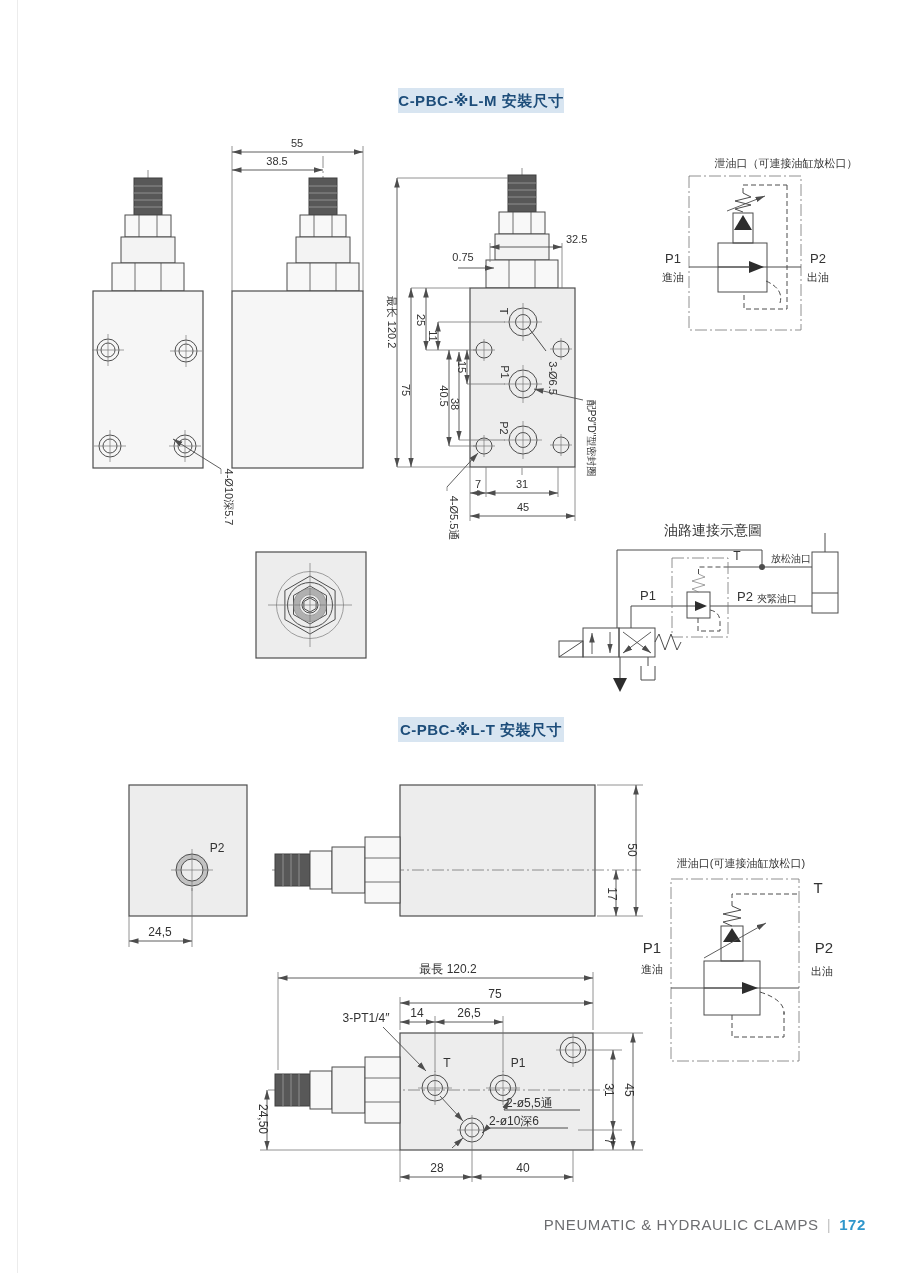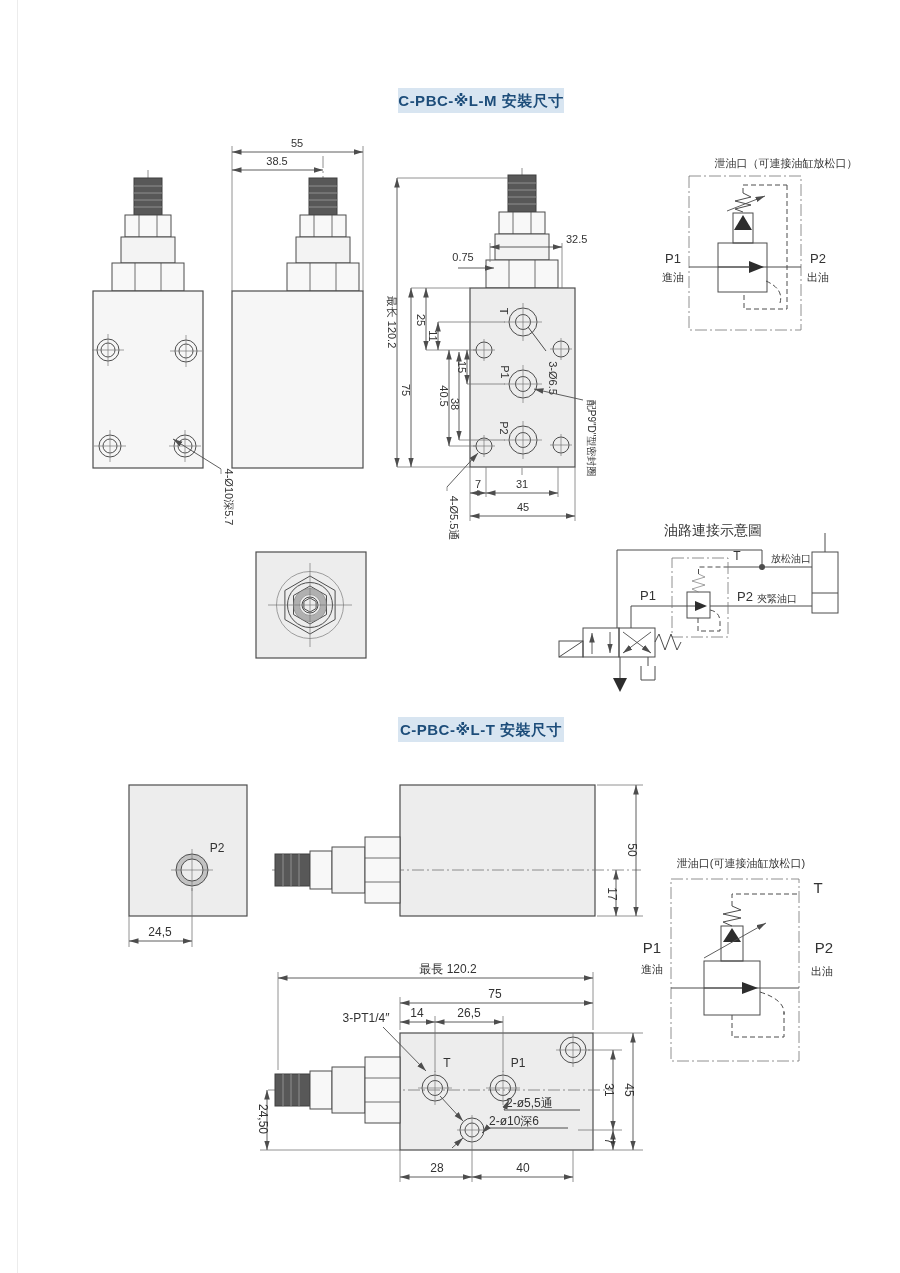--- a/index.html
+++ b/index.html
@@ -374,13 +374,16 @@
         <path class="dsh" d="M732,1015 L732,1037 L784,1037 L784,1012"></path>
         <path class="dsh" d="M760,992 Q785,1000 784,1014"></path>
         <text class="sym15" text-anchor="middle" x="652" y="953">P1</text>
         <text class="cn" text-anchor="middle" x="652" y="973">進油</text>
         <text class="sym15" text-anchor="middle" x="824" y="953">P2</text>
         <text class="cn" text-anchor="middle" x="822" y="975">出油</text>
       </g>
     </g>
   </svg>
 
+  <div class="footer">
+    <span>PNEUMATIC &amp; HYDRAULIC CLAMPS</span><span class="sep">|</span><span class="pnum">172</span>
+  </div>
 </div>
 
 </body></html>

